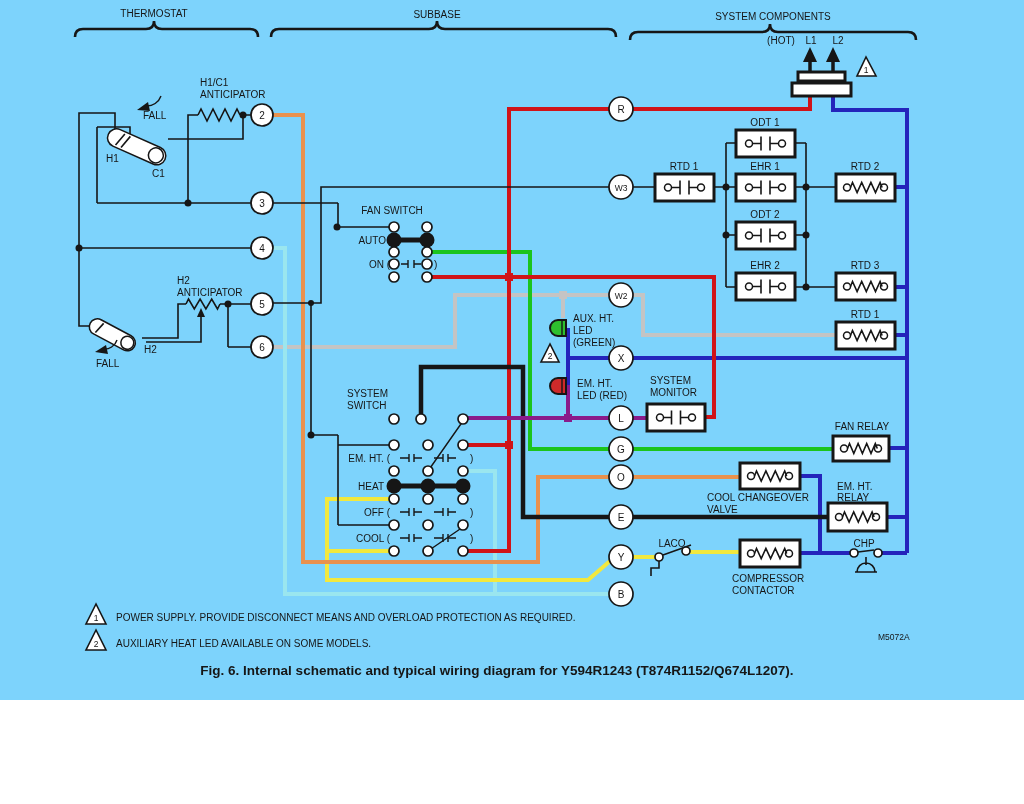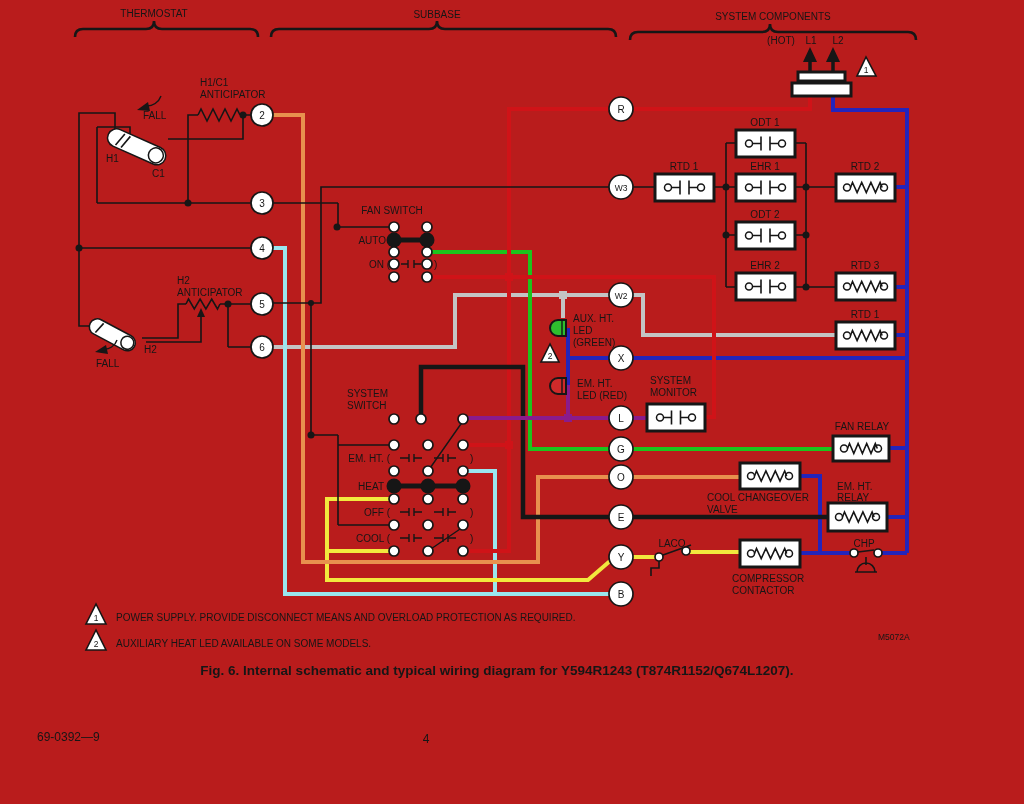--- a/index.html
+++ b/index.html
@@ -1,16 +1,16 @@
 <!DOCTYPE html>
 <html><head>
 <meta charset="utf-8">
 <style>
   html,body{margin:0;padding:0;background:#ffffff;}
-  #page{position:relative;width:1024px;height:804px;background:#b91c1c;overflow:hidden;}
+  #page{position:relative;width:1024px;height:700px;background:#7dd3fc;overflow:hidden;}
   svg{position:absolute;left:0;top:0;}
   text{font-family:"Liberation Sans","DejaVu Sans",sans-serif;fill:#161616;}
   .w{fill:none;stroke-width:4;}
   .tw{fill:none;stroke:#161616;stroke-width:1.6;}
   .t14{fill:none;stroke:#161616;stroke-width:1.4;}
   .kw{fill:none;stroke:#161616;stroke-width:4.5;}
   .bx{fill:#ffffff;stroke:#161616;stroke-width:3;}
   .sym{fill:#ffffff;stroke:#161616;stroke-width:1.5;}
   .cir{fill:#ffffff;stroke:#161616;stroke-width:1.7;}
   .dot{fill:#161616;}

